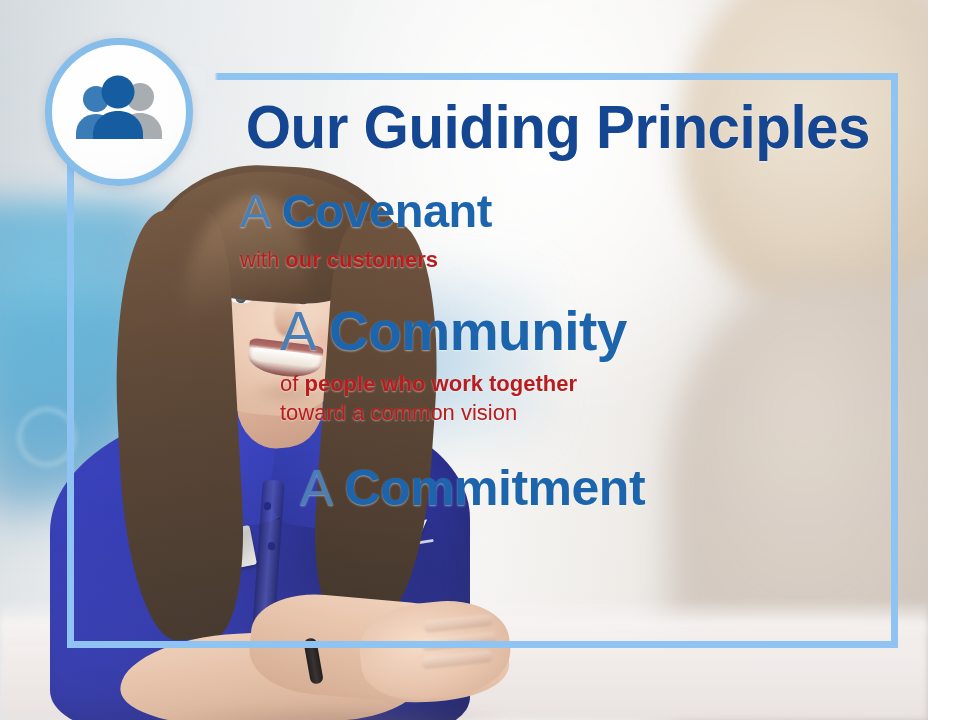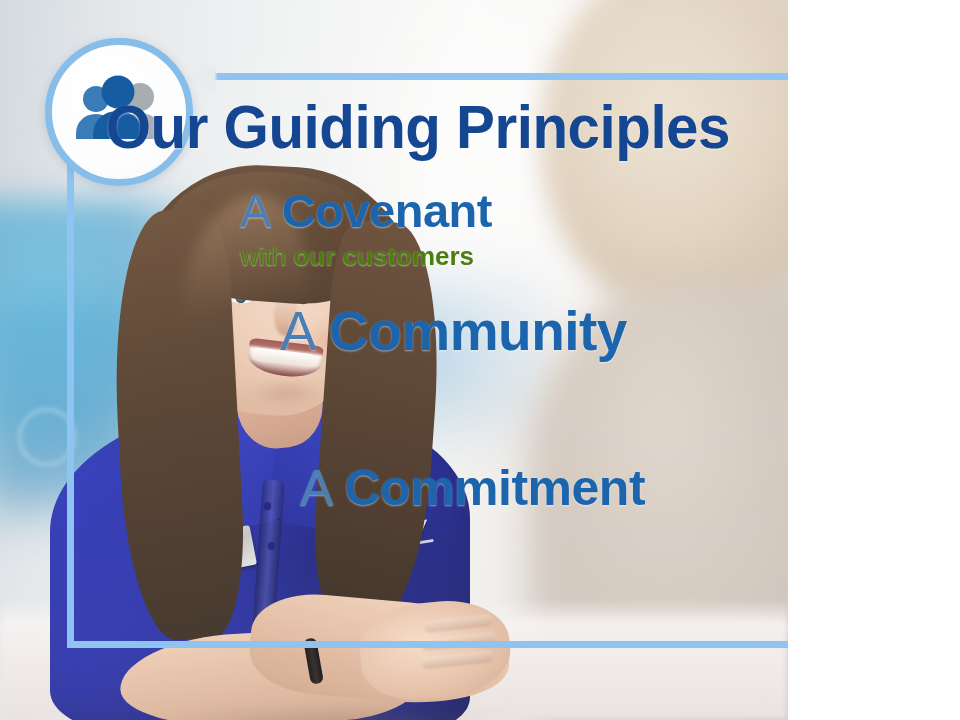--- a/index.html
+++ b/index.html
@@ -7,21 +7,21 @@
     margin: 0;
     padding: 0;
     background: #ffffff;
   }
   body {
     font-family: "Liberation Sans", sans-serif;
   }
 
   #stage {
     position: relative;
-    width: 788px;
+    width: 928px;
     height: 720px;
     overflow: hidden;
     background: #e8e9ea;
   }
 
   
   .photo-layer {
     position: absolute;
     inset: 0;
     overflow: hidden;
@@ -489,25 +489,25 @@
     font-weight: 400;
     color: #4a7fb5;
   }
   .p-title .word {
     font-weight: 700;
     color: #1c65ad;
     letter-spacing: -0.5px;
   }
   .p-sub {
     font-family: "Liberation Sans", sans-serif;
-    font-size: 26px;
+    font-size: 22px;
     line-height: 1.32;
-    color: #4d7c0f;
+    color: #b91c1c;
     font-weight: 400;
-    margin-top: 3px;
+    margin-top: 9px;
     text-shadow: 0 1px 2px rgba(255,255,255,0.5);
   }
   .p-sub b { font-weight: 700; }
 
   
   #principle-covenant   { left: 240px; top: 186px;  width: 600px; }
   #principle-community  { left: 280px; top: 302px;  width: 600px; }
   #principle-commitment { left: 300px; top: 462px;  width: 620px; }
 
   #principle-community .p-title  { font-size: 55px; }
@@ -624,20 +624,28 @@
         <span>with </span><b>our customers</b>
       </div>
     </div>
   </div>
 
   <div class="principle" id="principle-community">
     <div class="p-title">
       <span class="lead">A</span>
       <span class="word">Community</span>
     </div>
+    <div class="p-sub">
+      <div>
+        <span>of </span><b>people who work together</b>
+      </div>
+      <div>
+        <span>toward a common vision</span>
+      </div>
+    </div>
   </div>
 
   <div class="principle" id="principle-commitment">
     <div class="p-title">
       <span class="lead">A</span>
       <span class="word">Commitment</span>
     </div>
   </div>
 
 </div>

